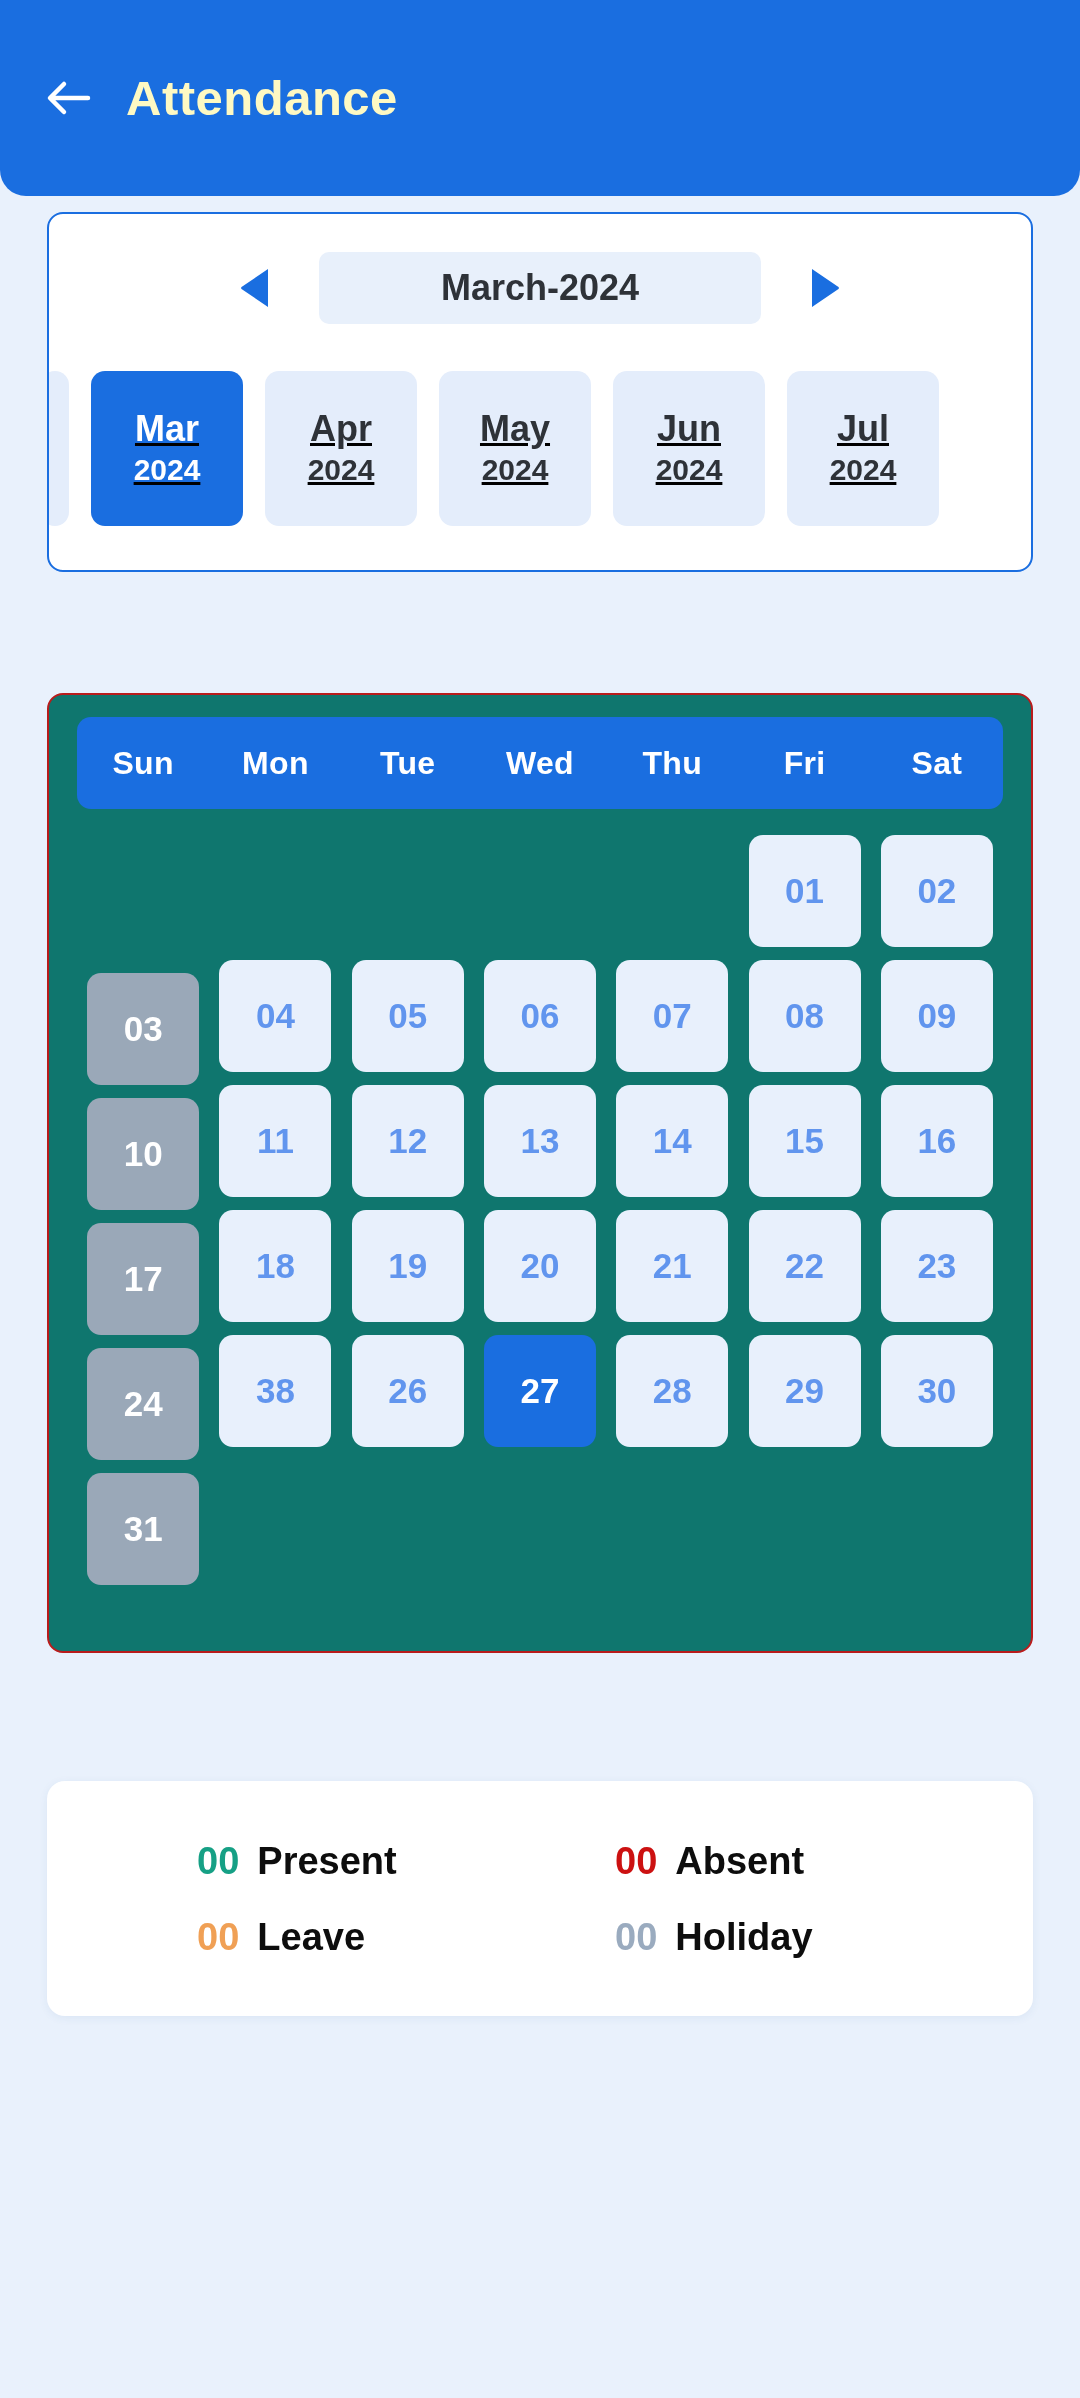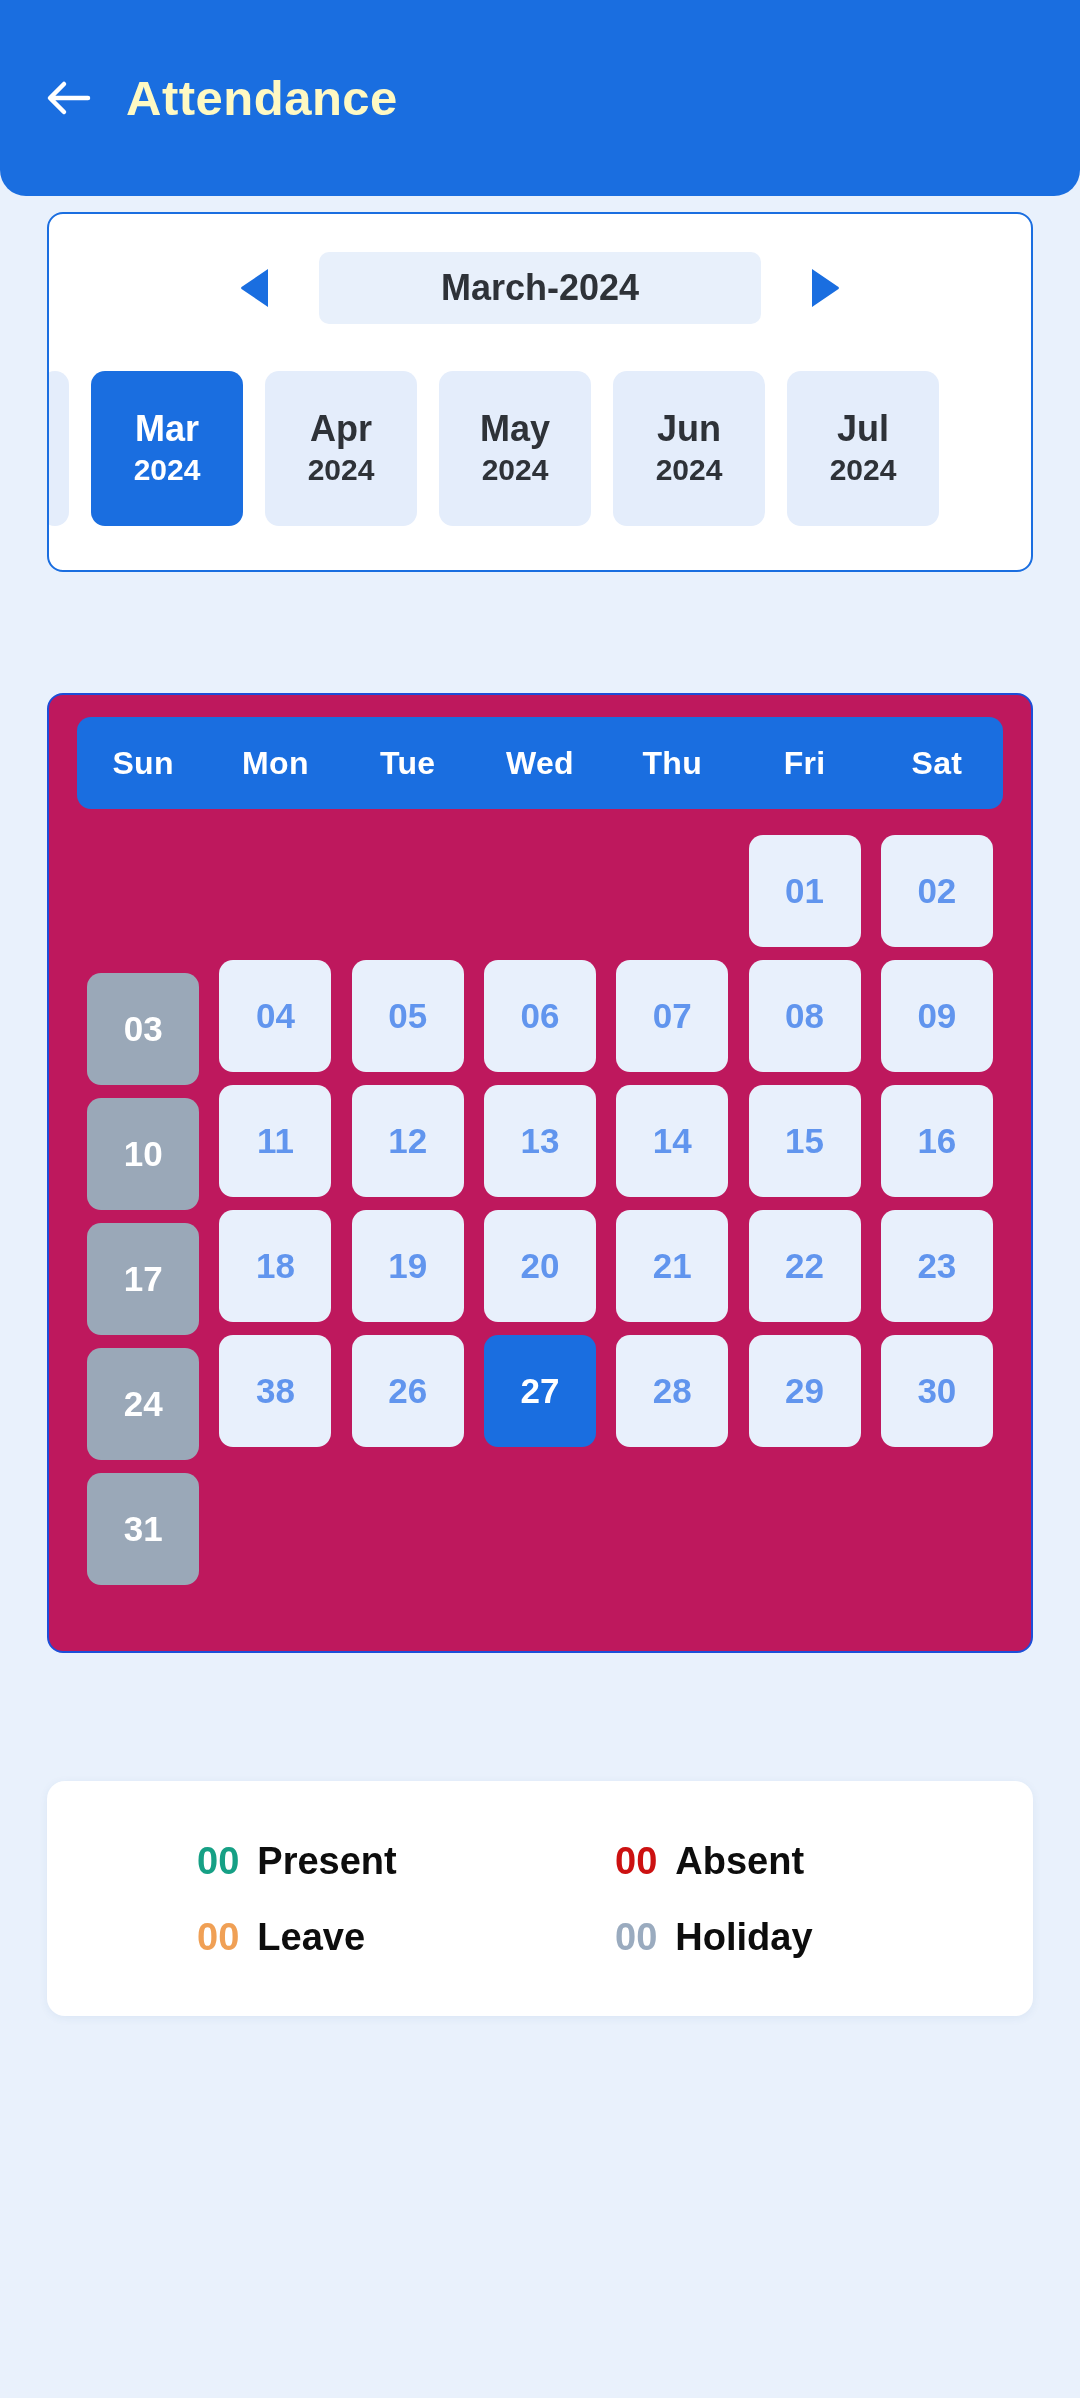--- a/index.html
+++ b/index.html
@@ -105,20 +105,21 @@
     width: 152px;
     height: 155px;
     border-radius: 14px;
     background: #e4edfb;
     display: flex;
     flex-direction: column;
     align-items: center;
     justify-content: center;
     gap: 8px;
     cursor: pointer;
+    text-decoration: underline;
   }
   .month-chip.partial {
     width: 28px;
     margin-left: -8px;
     overflow: hidden;
   }
   .month-chip.selected { background: #1a6ee0; }
   .month-chip .m-name {
     font-size: 36px;
     font-weight: bold;
@@ -134,22 +135,22 @@
   .month-chip.selected .m-name,
   .month-chip.selected .m-year { color: #ffffff; }
 
   
   .calendar-card {
     position: absolute;
     top: 693px;
     left: 47px;
     width: 986px;
     height: 960px;
-    background: #be185d;
-    border: 2px solid #1d4ed8;
+    background: #0f766e;
+    border: 2px solid #b91c1c;
     border-radius: 16px;
     padding: 22px 28px 26px 28px;
   }
   .dow-row {
     height: 92px;
     background: #1a6ee0;
     border-radius: 14px;
     display: grid;
     grid-template-columns: repeat(7, 1fr);
     align-items: center;

